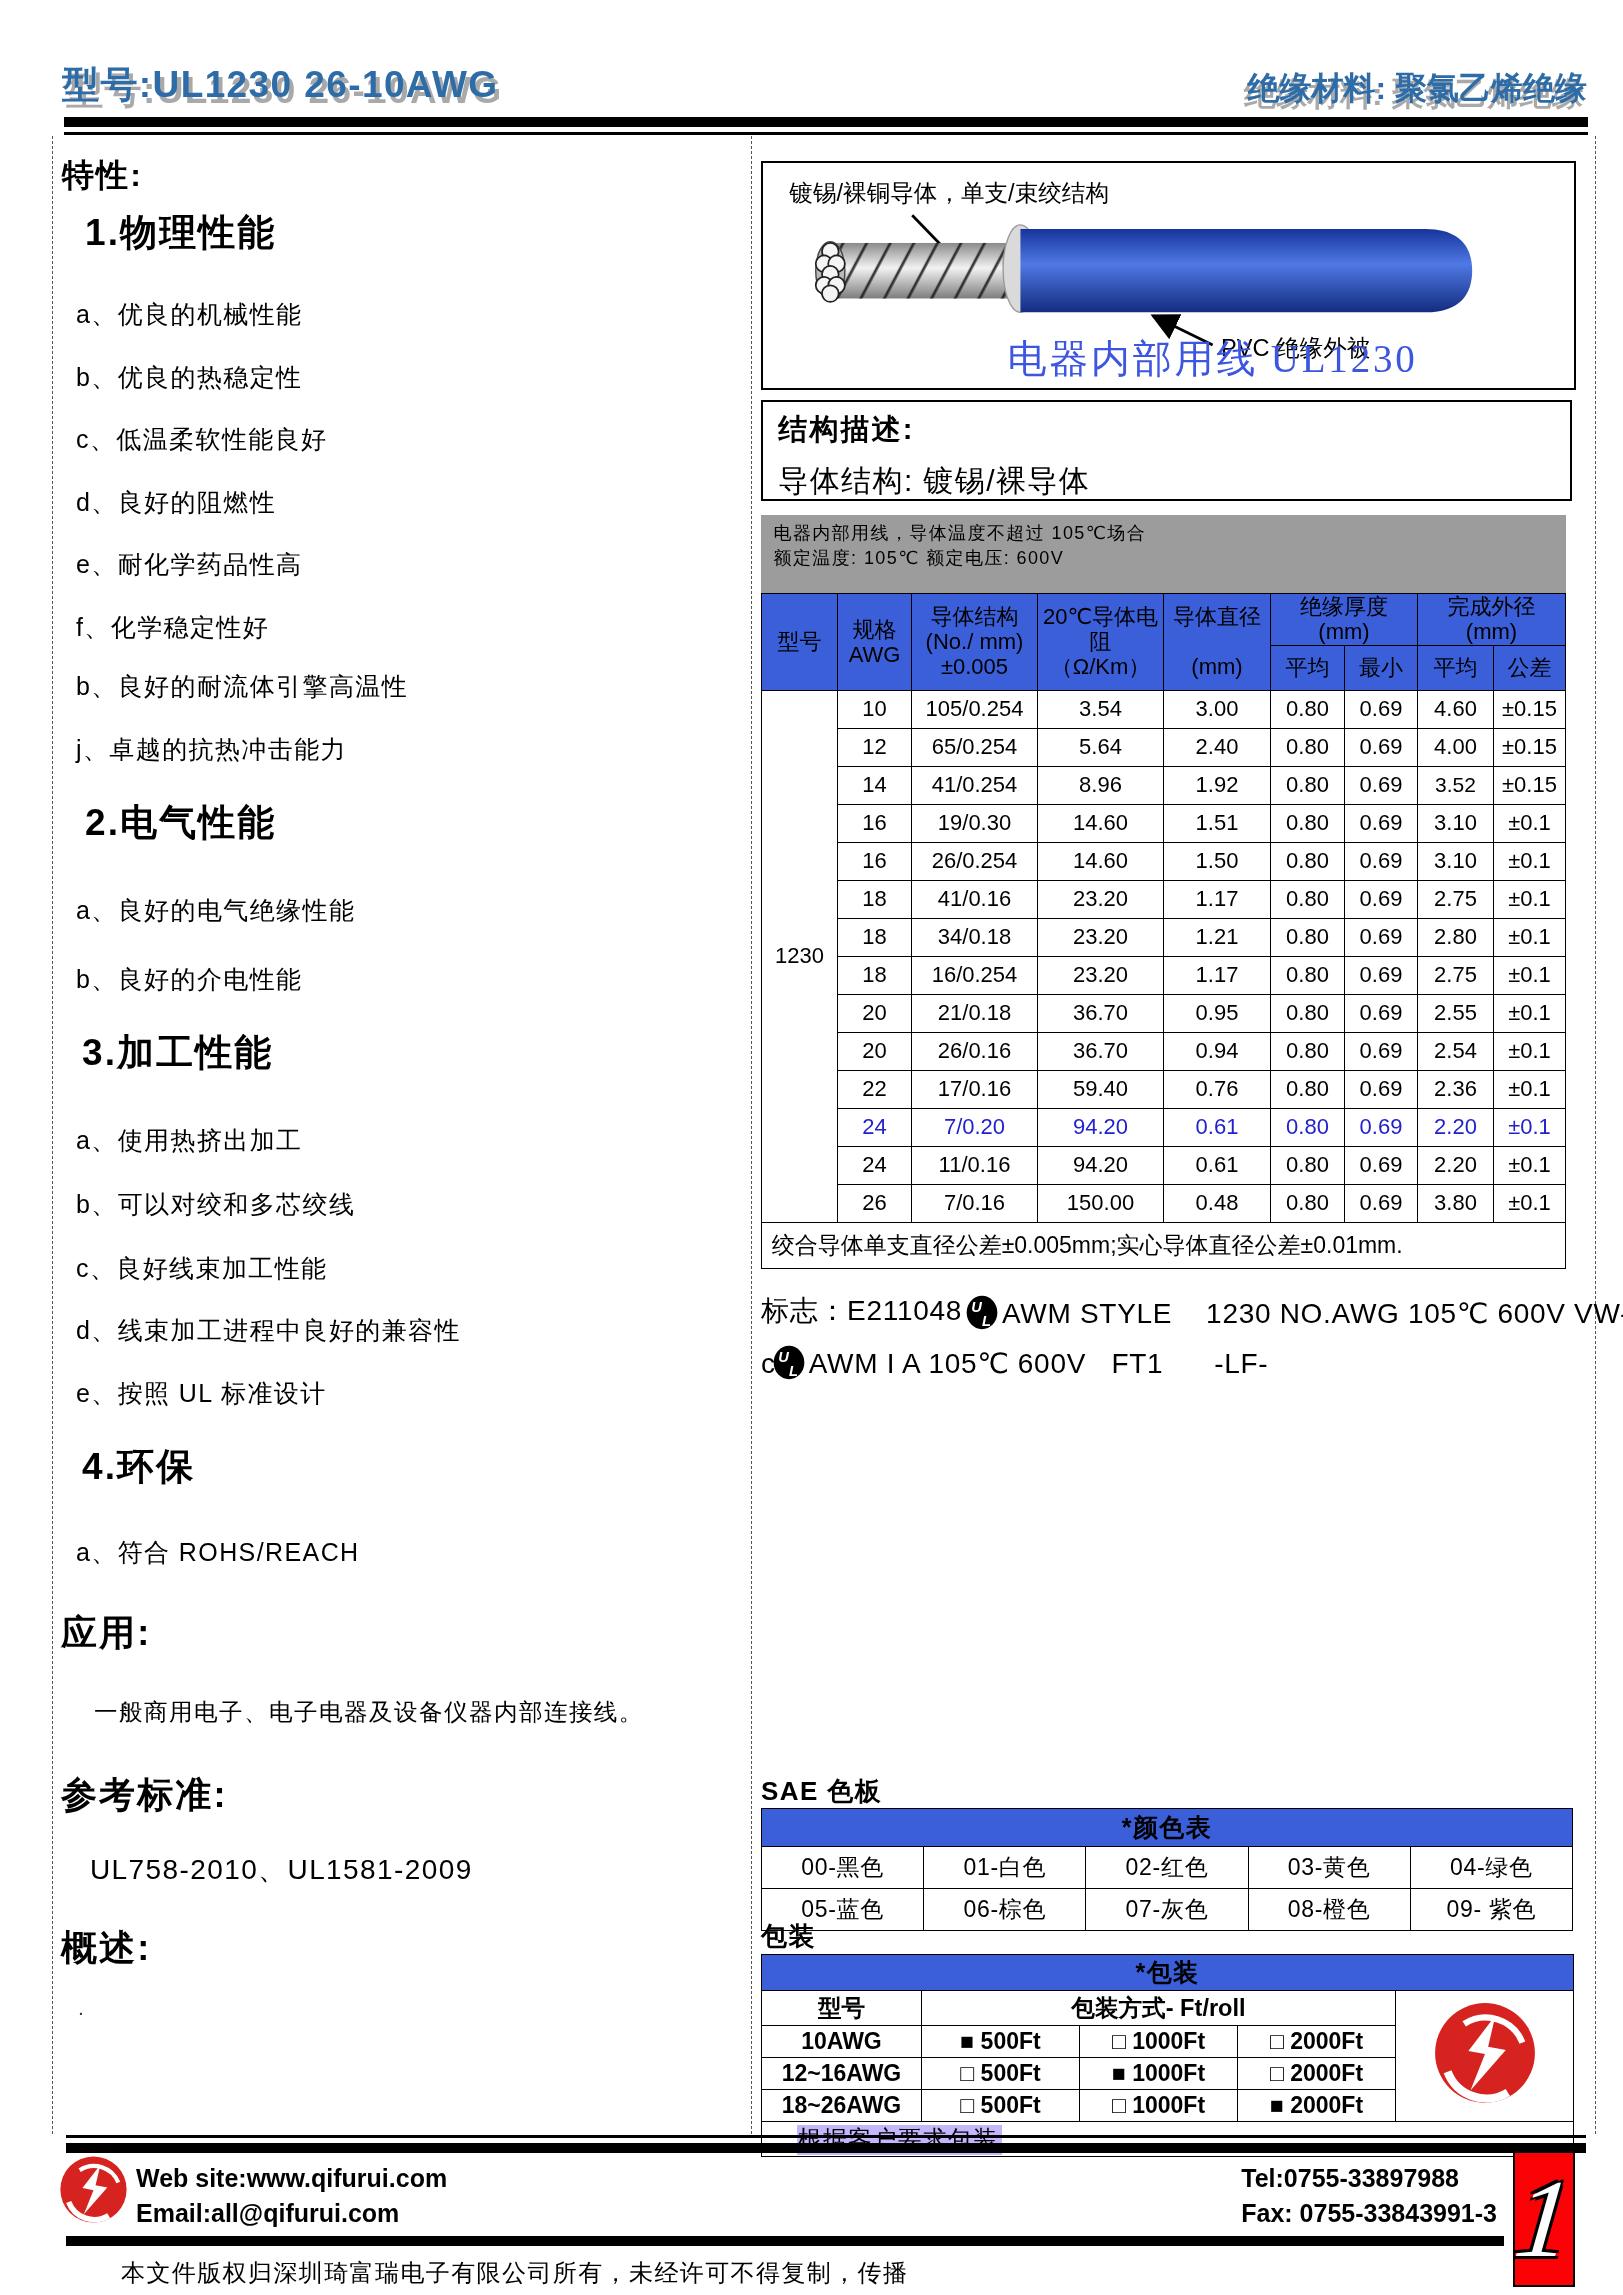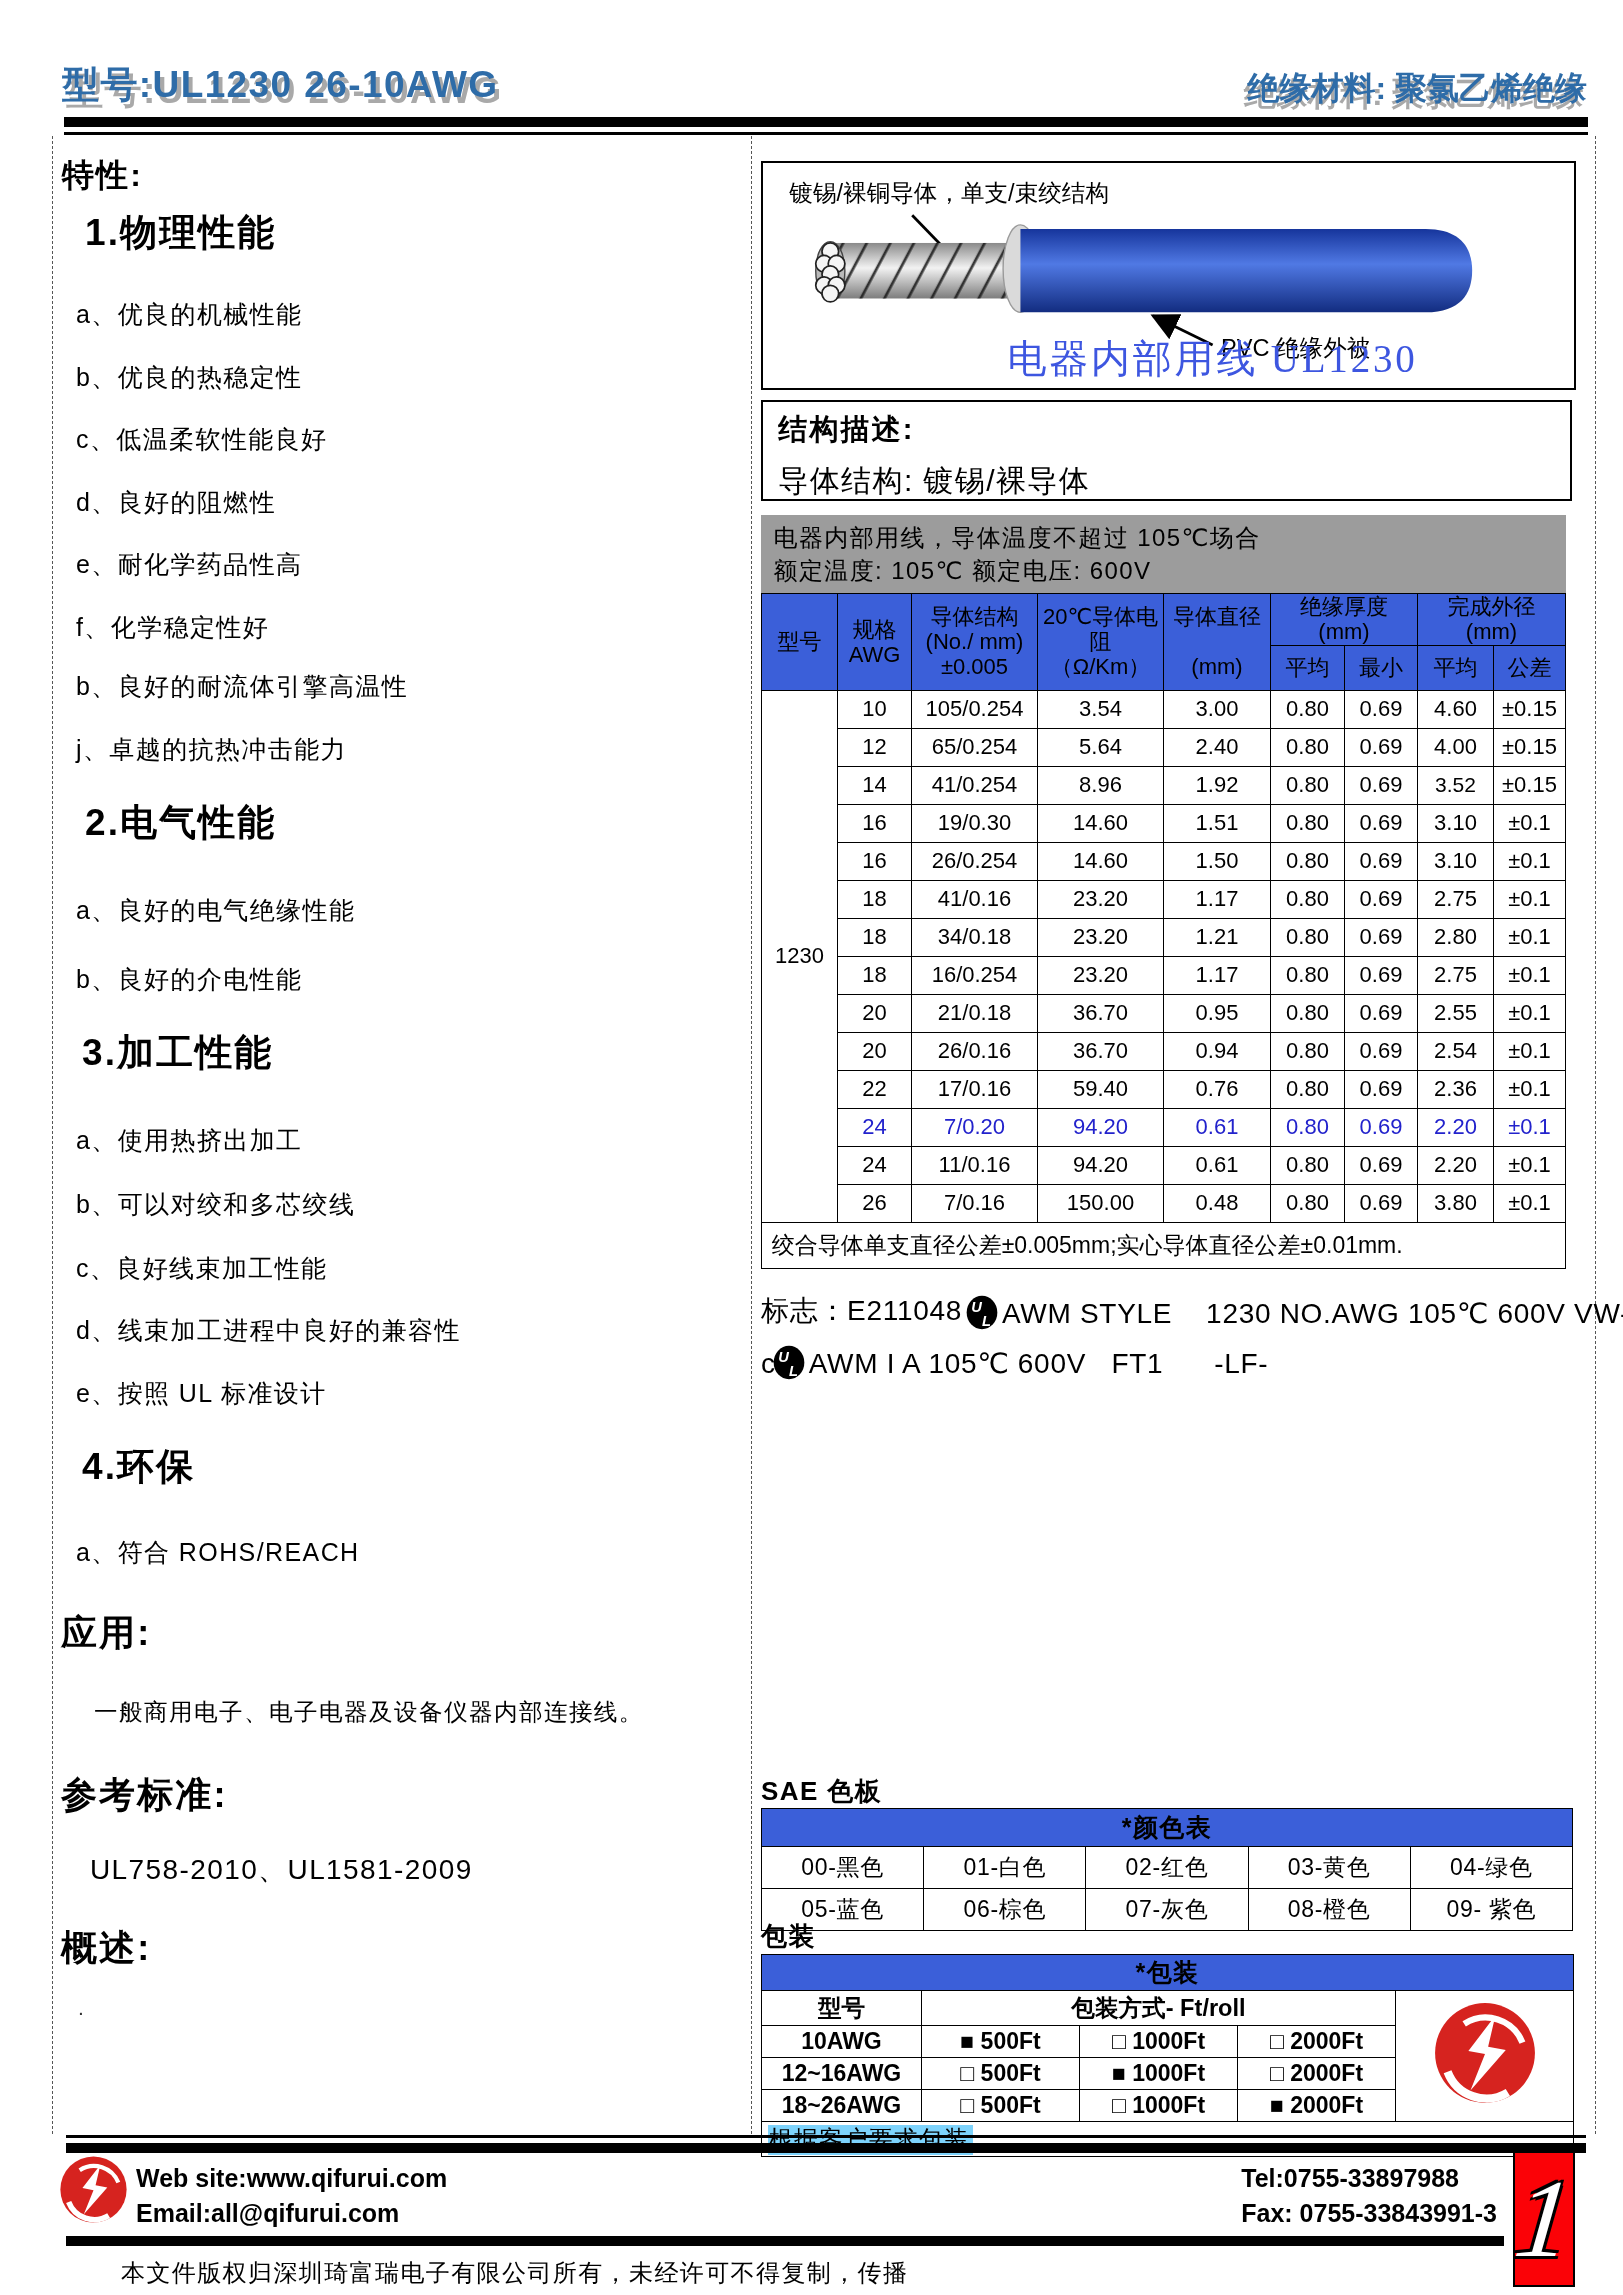--- a/index.html
+++ b/index.html
@@ -27,21 +27,21 @@
   
   .wire-box { left:761px; top:161px; width:811px; height:225px; border:2.1px solid #000; }
   .wire-title { position:absolute; left:0; top:169px; width:100%; text-align:center;
                 font-family:"Liberation Serif","DejaVu Serif",serif;
                 font-size:39px; color:#3d56e0; letter-spacing:2.8px; white-space:nowrap;margin-left:44px; }
   .struct-box { left:761px; top:400px; width:811px; height:101px; border:2.1px solid #000;
                 box-sizing:border-box; padding:8.3px 15.3px; }
   .struct-title { font-size:29px; font-weight:bold; letter-spacing:2.1px; margin-bottom:11px; }
   .struct-line  { font-size:30px; letter-spacing:1.4px; margin-top:8.3px; }
   .gray-box { left:761px; top:515px; width:805px; height:78px; background:#9c9c9c;
-              box-sizing:border-box; padding:5.6px 12.5px; font-size:24px; letter-spacing:1.4px; line-height:1.4; }
+              box-sizing:border-box; padding:5.6px 12.5px; font-size:18px; letter-spacing:1.4px; line-height:1.4; }
 
   
   .spec-table { left:761px; top:593px; border-collapse:collapse; table-layout:fixed; width:803px;
                 font-size:22px; }
   .spec-table th, .spec-table td { border:1.4px solid #000; text-align:center; padding:0; overflow:hidden; }
   .spec-table thead th { background:#3b5fd9; font-weight:normal; white-space:pre-line; line-height:1.15; }
   .spec-table thead tr:first-child th { height:50px; }
   .spec-table thead tr:last-child th  { height:44px; }
   .spec-table tbody td { height:37px; background:#fff; }
   .spec-table tr.hl td { color:#2222cc; }
@@ -61,21 +61,21 @@
 
   
   .pack-table { left:761px; top:1954px; border-collapse:collapse; table-layout:fixed; width:812px;
                 font-size:23px; font-weight:bold; }
   .pack-table th, .pack-table td { border:1.4px solid #000; text-align:center; }
   .pack-table th.title { background:#3b5fd9; font-size:25px; height:32px; letter-spacing:1.4px; }
   .pack-table .hrow th { background:#fff; height:30.5px; font-size:23.6px; }
   .pack-table td { height:29px; background:#fff; }
   .pack-table td.logo-cell { background:#fff; }
   .pack-note { text-align:left !important; font-weight:normal; font-size:23.6px; height:35px; padding-left:5.6px; }
-  .pack-note span { background:#7dd3fc; padding:1.4px 4.2px 2.8px 1.4px; letter-spacing:1.4px; }
+  .pack-note span { background:#c4b5fd; padding:1.4px 4.2px 2.8px 1.4px; letter-spacing:1.4px;margin-left:29px; }
   .brand-lg { width:104px; height:104px; }
 
   
   .f-rule { left:66px; width:1520px; top:2135px; height:4.9px;
             border-top:3.5px solid #000; border-bottom:10.4px solid #000; }
   .f-logo { left:59px; top:2155px; width:69px; height:69px; }
   .f-contact { left:136px; top:2161px; font-size:25px; font-weight:bold; line-height:1.38; }
   .f-telfax  { right:126px; top:2161px; font-size:25px; font-weight:bold; line-height:1.38; text-align:left; }
   .f-bar  { left:66px; top:2236px; width:1438px; height:10.4px; background:#000; }
   .f-copy { left:121px; top:2257px; font-size:24px; letter-spacing:1.4px; }

